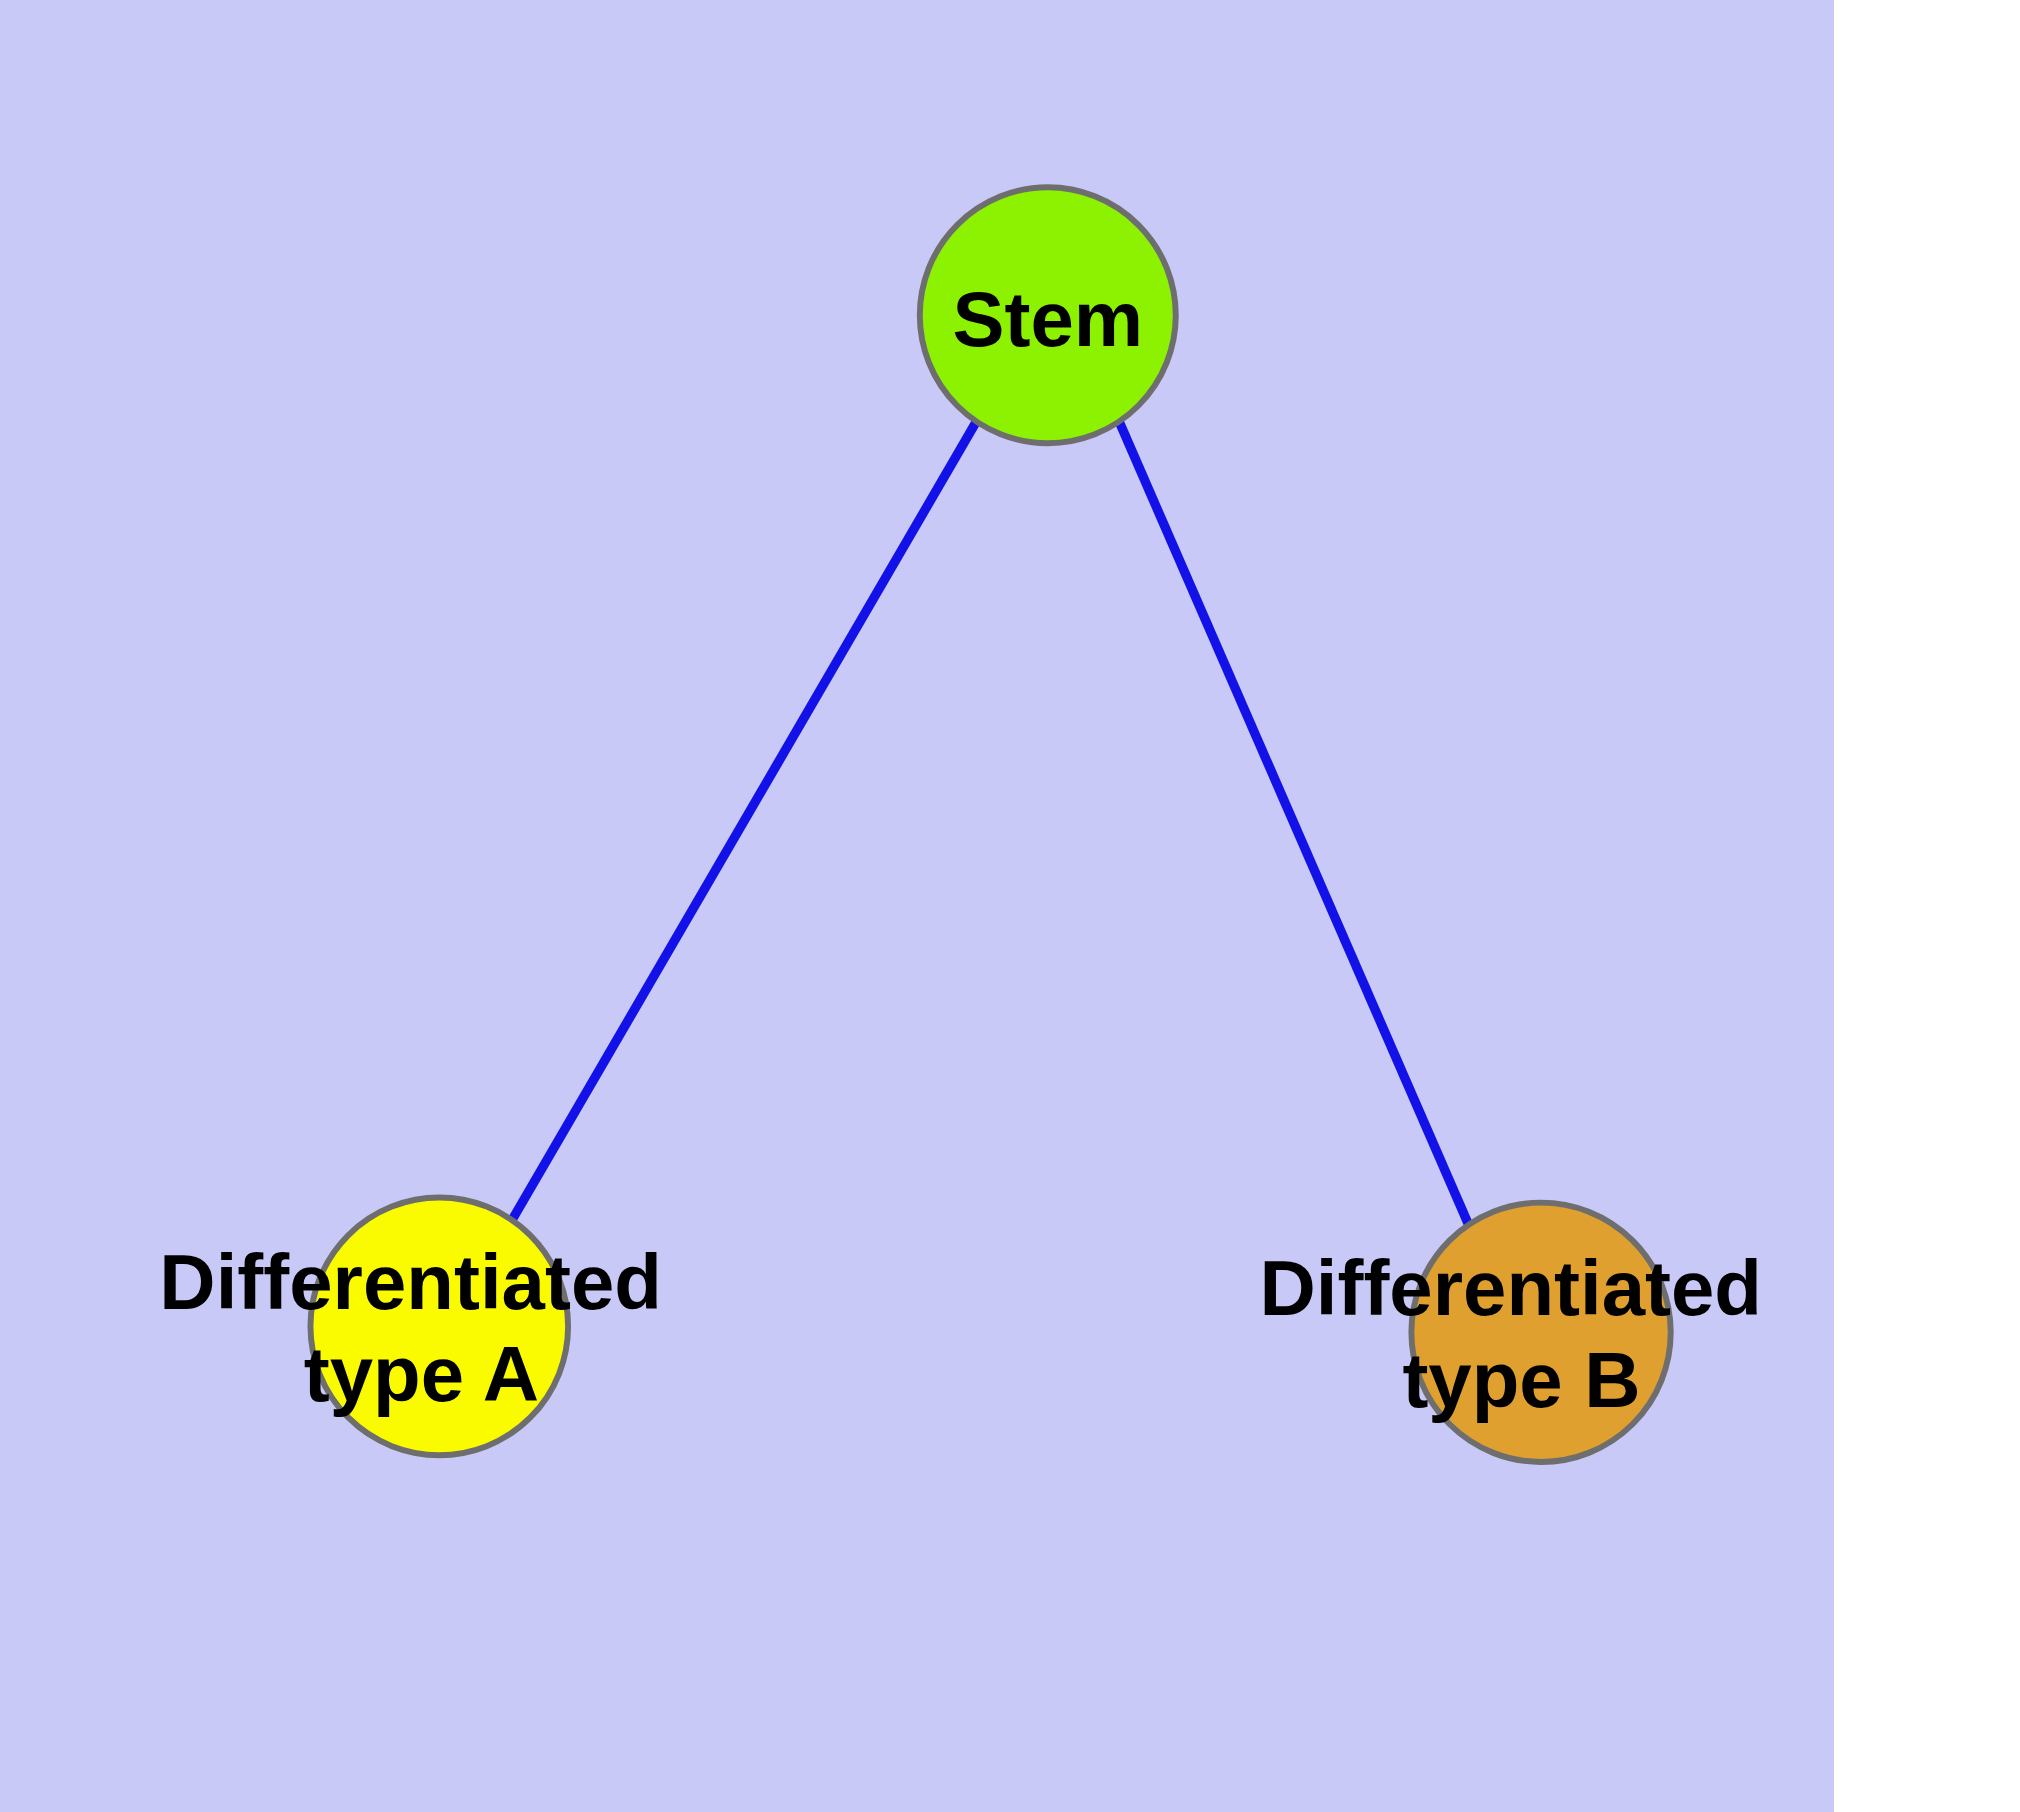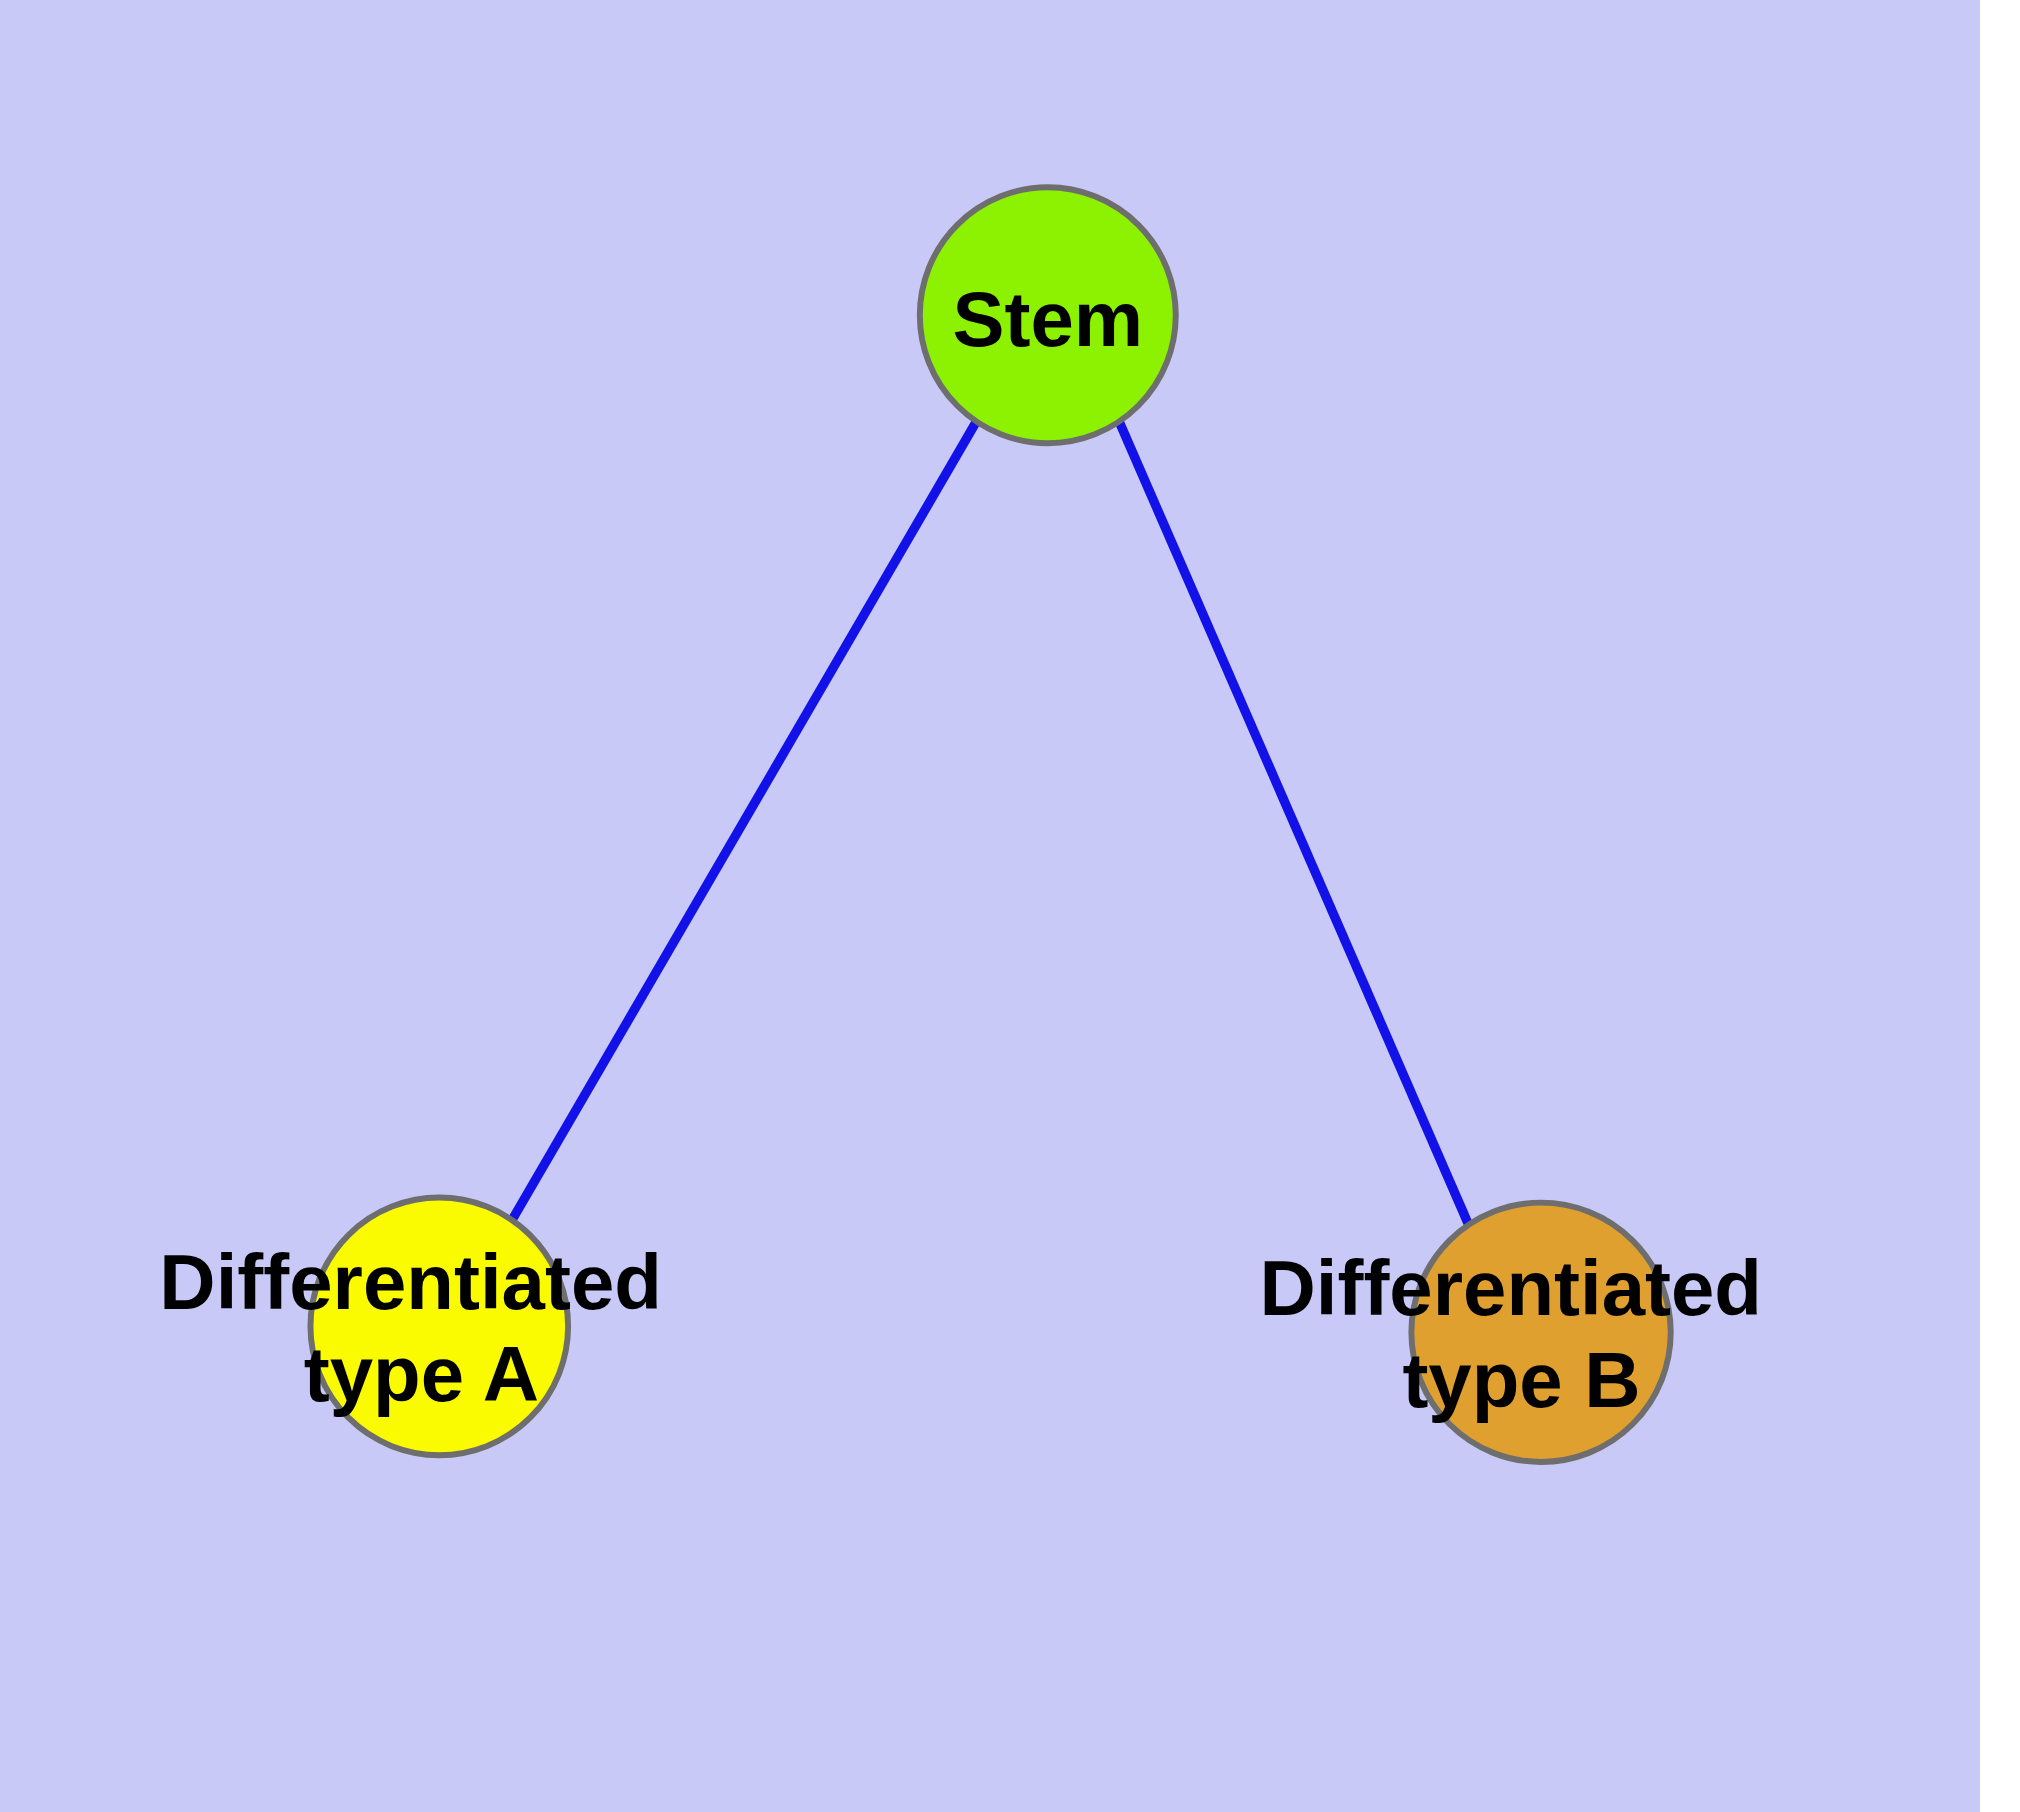--- a/index.html
+++ b/index.html
@@ -5,21 +5,21 @@
   html, body {
     margin: 0;
     padding: 0;
     background: #ffffff;
   }
   body {
     font-family: "Liberation Sans", sans-serif;
   }
   #canvas {
     position: relative;
-    width: 1980px;
+    width: 1834px;
     height: 1812px;
     overflow: hidden;
     background: #c9c9f7;
   }
   #graph-svg {
     position: absolute;
     top: 0;
     left: 0;
     width: 2021px;
     height: 1812px;

